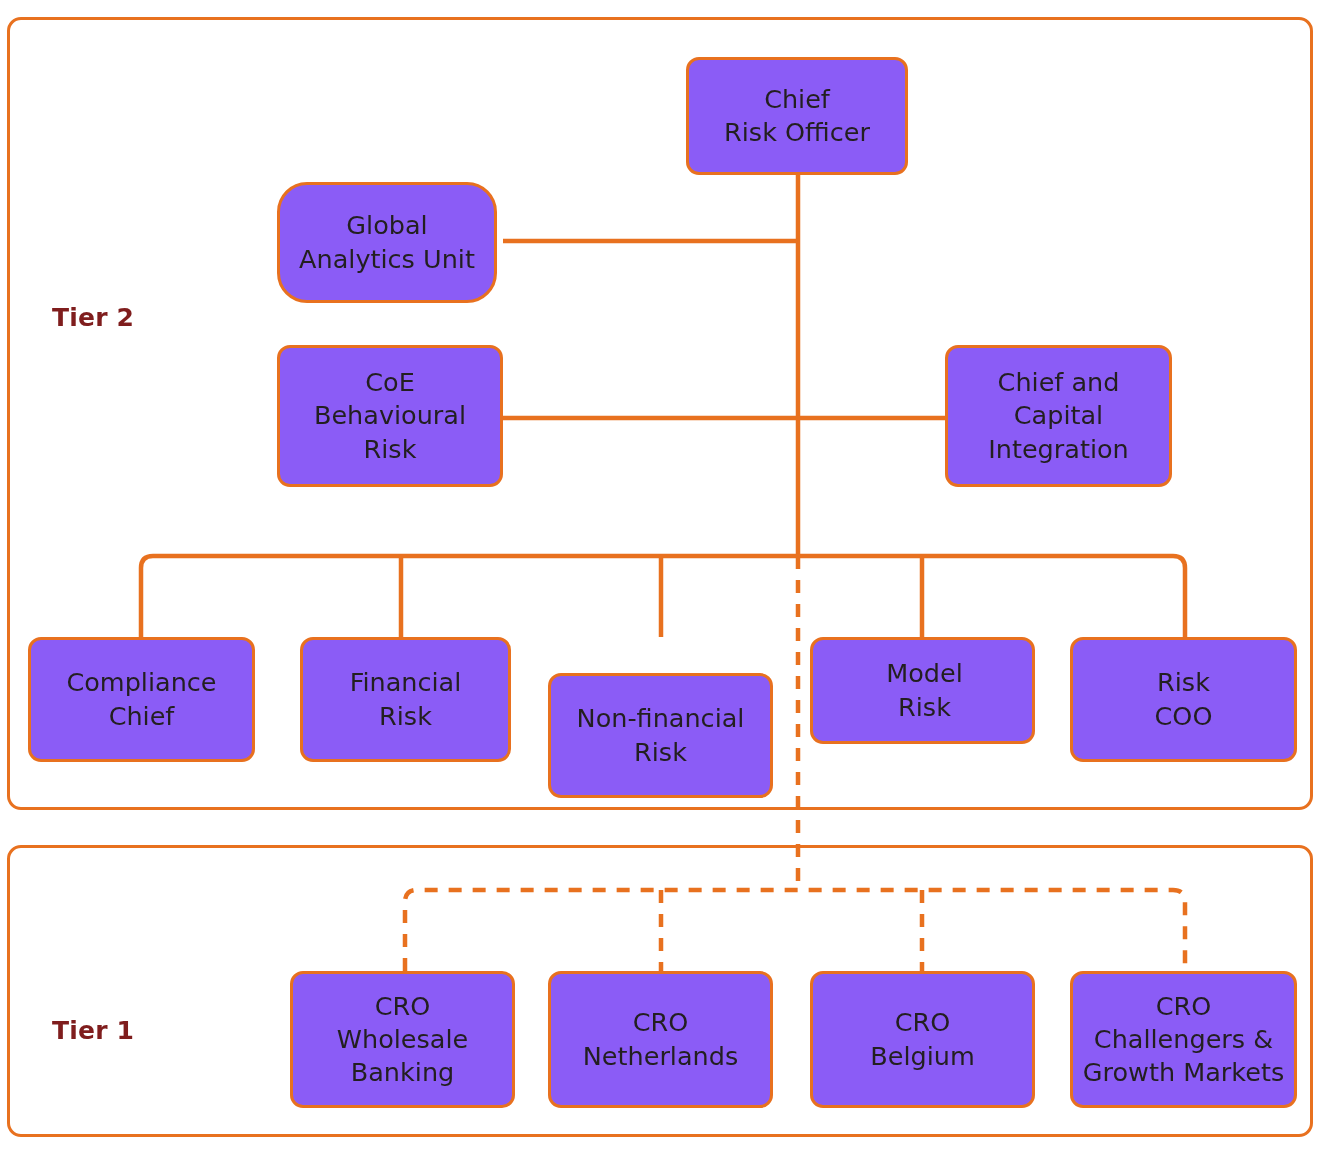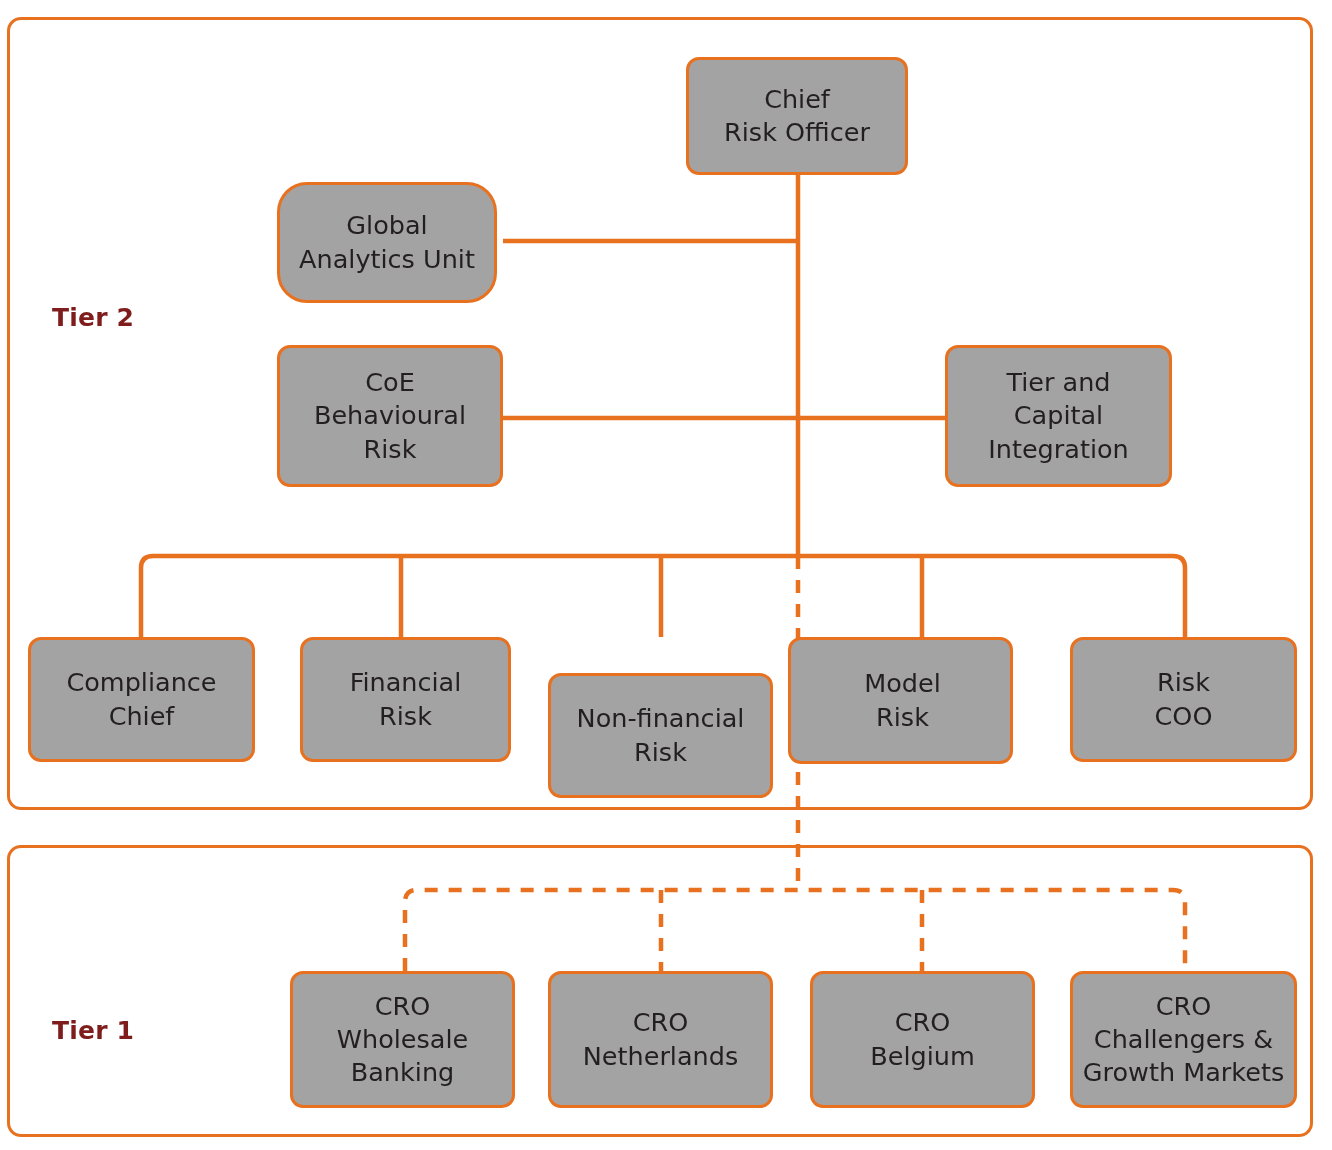--- a/index.html
+++ b/index.html
@@ -44,21 +44,21 @@
     white-space: nowrap;
   }
   #label-tier2 { left: 52px; top: 303px; }
   #label-tier1 { left: 52px; top: 1016px; }
 
   .node {
     position: absolute;
     box-sizing: border-box;
     border: 3.5px solid #E8711F;
     border-radius: 13px;
-    background: #a3a3a3;
+    background: #8b5cf6;
     display: flex;
     align-items: center;
     justify-content: center;
     text-align: center;
     color: #231f20;
     font-size: 25.5px;
     line-height: 1.30;
     padding: 4px 8px;
     z-index: 5;
   }
@@ -66,21 +66,21 @@
 
   
   #node-cro          { left: 686px;  top: 57px;  width: 222px; height: 118px; }
   #node-gau          { left: 277px;  top: 182px; width: 220px; height: 121px; border-radius: 30px; }
   #node-coe          { left: 277px;  top: 345px; width: 226px; height: 142px; align-items: center; }
   #node-rci          { left: 945px;  top: 345px; width: 227px; height: 142px; }
 
   #node-compliance   { left: 28px;   top: 637px; width: 227px; height: 125px; }
   #node-financial    { left: 300px;  top: 637px; width: 211px; height: 125px; }
   #node-nonfinancial { left: 548px;  top: 637px; width: 225px; height: 125px; margin-top: 36px; }
-  #node-model        { left: 788px;  top: 637px; width: 225px; height: 127px; padding-left: 12px; }
+  #node-model        { left: 810px;  top: 637px; width: 225px; height: 107px; padding-left: 12px; }
   #node-riskcoo      { left: 1070px; top: 637px; width: 227px; height: 125px; }
 
   
   #node-cro-wb       { left: 290px;  top: 971px; width: 225px; height: 137px; }
   #node-cro-nl       { left: 548px;  top: 971px; width: 225px; height: 137px; }
   #node-cro-be       { left: 810px;  top: 971px; width: 225px; height: 137px; }
   #node-cro-cgm      { left: 1070px; top: 971px; width: 227px; height: 137px; }
 </style>
 </head>
 <body>
@@ -132,21 +132,21 @@
 Analytics Unit</span>
   </div>
 
   <div class="node" id="node-coe">
     <span class="lbl">CoE
 Behavioural
 Risk</span>
   </div>
 
   <div class="node" id="node-rci">
-    <span class="lbl">Tier and
+    <span class="lbl">Chief and
 Capital
 Integration</span>
   </div>
 
   <div class="node" id="node-compliance">
     <span class="lbl">Compliance
 Chief</span>
   </div>
 
   <div class="node" id="node-financial">

